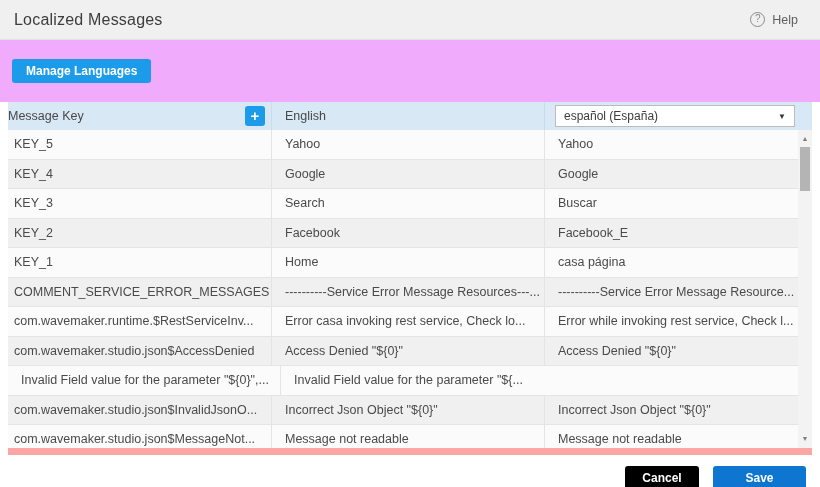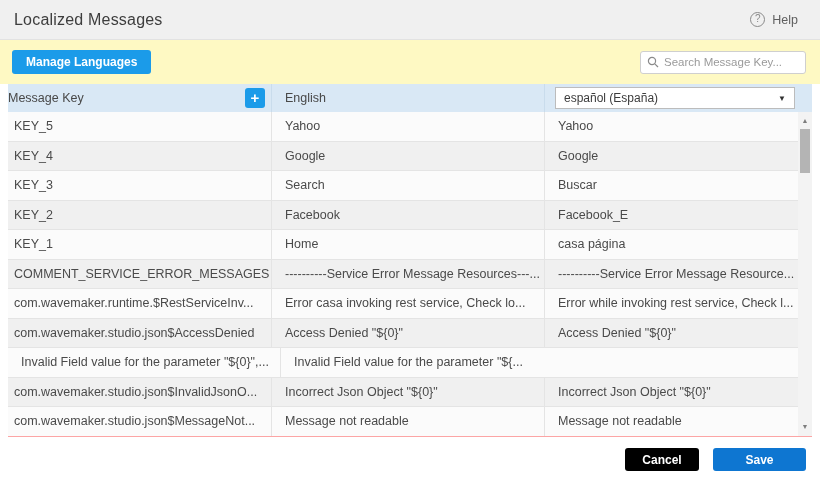--- a/index.html
+++ b/index.html
@@ -20,22 +20,22 @@
   .page-title { font-size: 16px; color: #3d3d3d; font-weight: 400; letter-spacing: .2px; }
   .help-link { display: flex; align-items: center; gap: 7px; cursor: pointer; }
   .help-icon {
     width: 15px; height: 15px; border: 1.4px solid #8a8a8a; border-radius: 50%;
     color: #8a8a8a; font-size: 10px; line-height: 12px; text-align: center; display:inline-block;
   }
   .help-label { font-size: 12.5px; color: #5f5f5f; }
 
   
   .toolbar {
-    height: 44px; display: flex; align-items: center; justify-content: space-between;
-    padding: 0 14px 0 12px; background: #fef9c3;
+    height: 62px; display: flex; align-items: center; justify-content: space-between;
+    padding: 0 14px 0 12px; background: #f0abfc;
   }
   .btn { border: none; border-radius: 3px; cursor: pointer; font-family: inherit; }
   .manage-btn {
     background: #1b9be9; color: #fff; font-size: 12px; font-weight: bold;
     height: 24px; padding: 0 14px;
   }
   .search-box {
     display: flex; align-items: center; width: 166px; height: 23px;
     border: 1px solid #cfcfcf; border-radius: 3px; background: #fff; padding: 0 6px;
   }
@@ -64,21 +64,21 @@
     margin-right: 6px;
   }
   .lang-select {
     margin-left: 10px; width: 240px; height: 22px; background: #fff;
     border: 1px solid #bcbcbc; display: flex; align-items: center;
     justify-content: space-between; padding: 0 8px; font-size: 12px; color: #3c3c3c;
     cursor: pointer;
   }
   .lang-caret { font-size: 8px; color: #333; }
 
-  .t-body { position: relative; height: 325px; overflow: hidden; border-bottom: 1px solid #fca5a5; }
+  .t-body { position: relative; height: 325px; overflow: hidden; border-bottom: 7px solid #fca5a5; }
   .t-rows { width: calc(100% - 14px); }
   .t-row {
     display: flex; height: 29.5px; align-items: center;
     border-bottom: 1px solid #e4e4e4; font-size: 12.5px; color: #4a4a4a;
     background: #fbfbfb; cursor: pointer;
   }
   .t-row:nth-child(even) { background: #f0f0f0; }
   .td { white-space: nowrap; overflow: hidden; height: 100%; display: flex; align-items: center; }
   .td-key { padding-left: 6px; border-right: 1px solid #e4e4e4; }
   .td-en  { padding-left: 13px; border-right: 1px solid #e4e4e4; }
@@ -116,27 +116,20 @@
   <div class="titlebar">
     <div class="page-title">Localized Messages</div>
     <div class="help-link">
       <span class="help-icon">?</span>
       <span class="help-label">Help</span>
     </div>
   </div>
 
   <div class="toolbar">
     <button class="btn manage-btn">Manage Languages</button>
-    <div class="search-box">
-      <svg width="12" height="12" viewBox="0 0 12 12">
-        <circle cx="5" cy="5" r="3.6" fill="none" stroke="#8a8a8a" stroke-width="1.2"></circle>
-        <line x1="7.8" y1="7.8" x2="11" y2="11" stroke="#8a8a8a" stroke-width="1.2"></line>
-      </svg>
-      <input type="text" placeholder="Search Message Key..." style="">
-    </div>
   </div>
 
   <div class="table-wrap">
     <div class="t-header">
       <div class="th th-key t-col-key">
         <span>Message Key</span>
         <button class="btn add-btn"><span>+</span></button>
       </div>
       <div class="th th-en t-col-en">
         <span>English</span>

